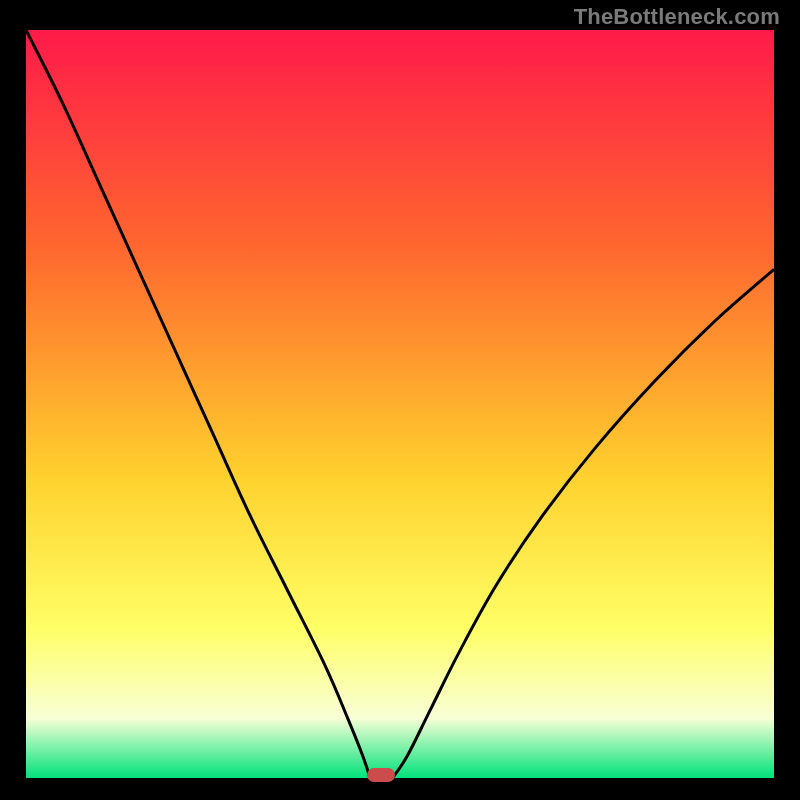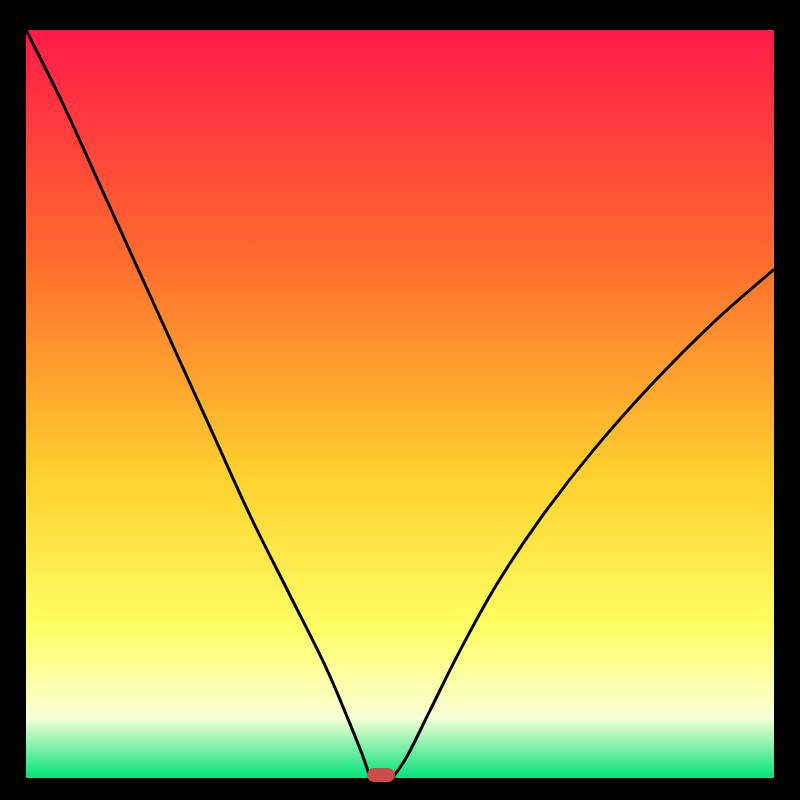--- a/index.html
+++ b/index.html
@@ -42,20 +42,21 @@
     position: absolute;
     width: 28px;
     height: 14px;
     border-radius: 7px;
   }
 </style>
 </head>
 <body>
 
 <div class="frame">
+  <div class="attribution">TheBottleneck.com</div>
 
   <div class="plot">
     <svg viewBox="0 0 748 748" preserveAspectRatio="none">
       <defs>
         <linearGradient id="bgGrad" x1="0" y1="0" x2="0" y2="1">
           <stop id="g0" offset="0%" stop-color="#ff1a49"></stop>
           <stop id="g1" offset="30%" stop-color="#ff6a2e"></stop>
           <stop id="g2" offset="60%" stop-color="#ffd22e"></stop>
           <stop id="g3" offset="80%" stop-color="#ffff66"></stop>
           <stop id="g4" offset="92%" stop-color="#f8ffd6"></stop>

